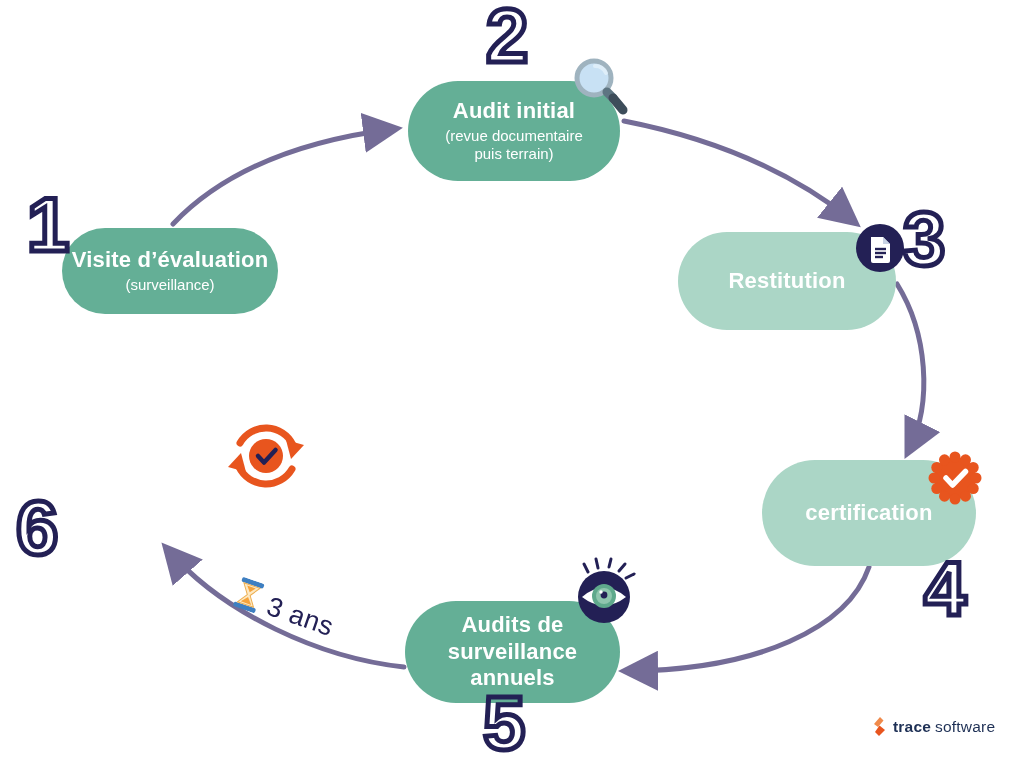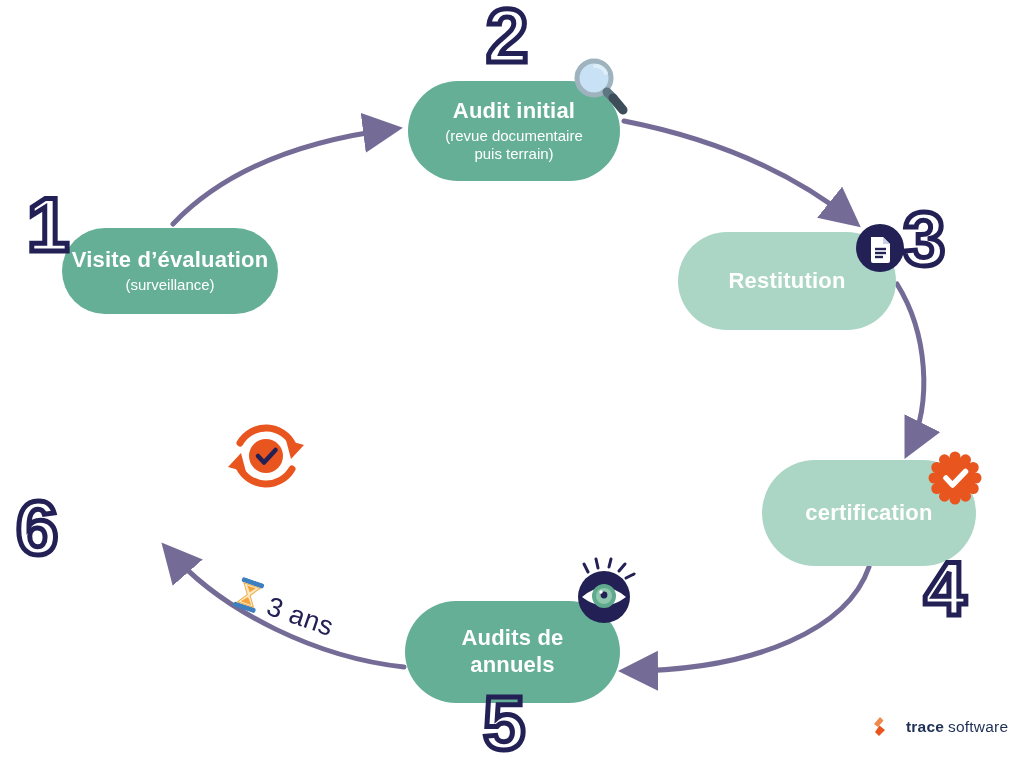--- a/index.html
+++ b/index.html
@@ -55,21 +55,21 @@
   .icon-renew{left:224px;top:414px;}
 
   
   .annotation{
     position:absolute;left:241px;top:576px;z-index:3;display:flex;align-items:flex-start;gap:8px;
     transform:rotate(19deg);transform-origin:left top;
   }
   .annotation-text{font-size:27px;color:#232055;letter-spacing:.5px;margin-top:4px;}
 
   
-  .logo{position:absolute;left:870px;top:716px;z-index:3;display:flex;align-items:center;gap:18px;}
+  .logo{position:absolute;left:870px;top:716px;z-index:3;display:flex;align-items:center;gap:5px;}
   .logo-text{font-size:15.5px;color:#1E3055;letter-spacing:.2px;}
   .logo-text .bold{font-weight:700;}
   .logo-text .light{font-weight:400;margin-left:4px;}
 </style>
 </head>
 <body>
 
 <div class="canvas">
 
   <svg class="arrows" width="1024" height="768" viewBox="0 0 1024 768">
@@ -108,20 +108,21 @@
   <div class="pill pill3 light">
     <div class="pill-label">Restitution</div>
   </div>
 
   <div class="pill pill4 light">
     <div class="pill-label">certification</div>
   </div>
 
   <div class="pill pill5 dark">
     <div class="pill-label">Audits de</div>
+    <div class="pill-label">surveillance</div>
     <div class="pill-label">annuels</div>
   </div>
 
 
 
   <svg class="icon icon-magnifier" width="66" height="72" viewBox="0 0 66 72">
     <circle cx="24" cy="26" r="17" fill="#C8E1F4" stroke="#9FB3BF" stroke-width="5"></circle>
     <path d="M25,14 a12,12 0 0 1 11,7" fill="none" stroke="#E4F1FA" stroke-width="4" stroke-linecap="round" opacity="0.8"></path>
     <line x1="37" y1="40" x2="43" y2="46" stroke="#5E7582" stroke-width="9" stroke-linecap="round"></line>
     <line x1="43" y1="46" x2="53" y2="58" stroke="#3D4D5A" stroke-width="9" stroke-linecap="round"></line>

